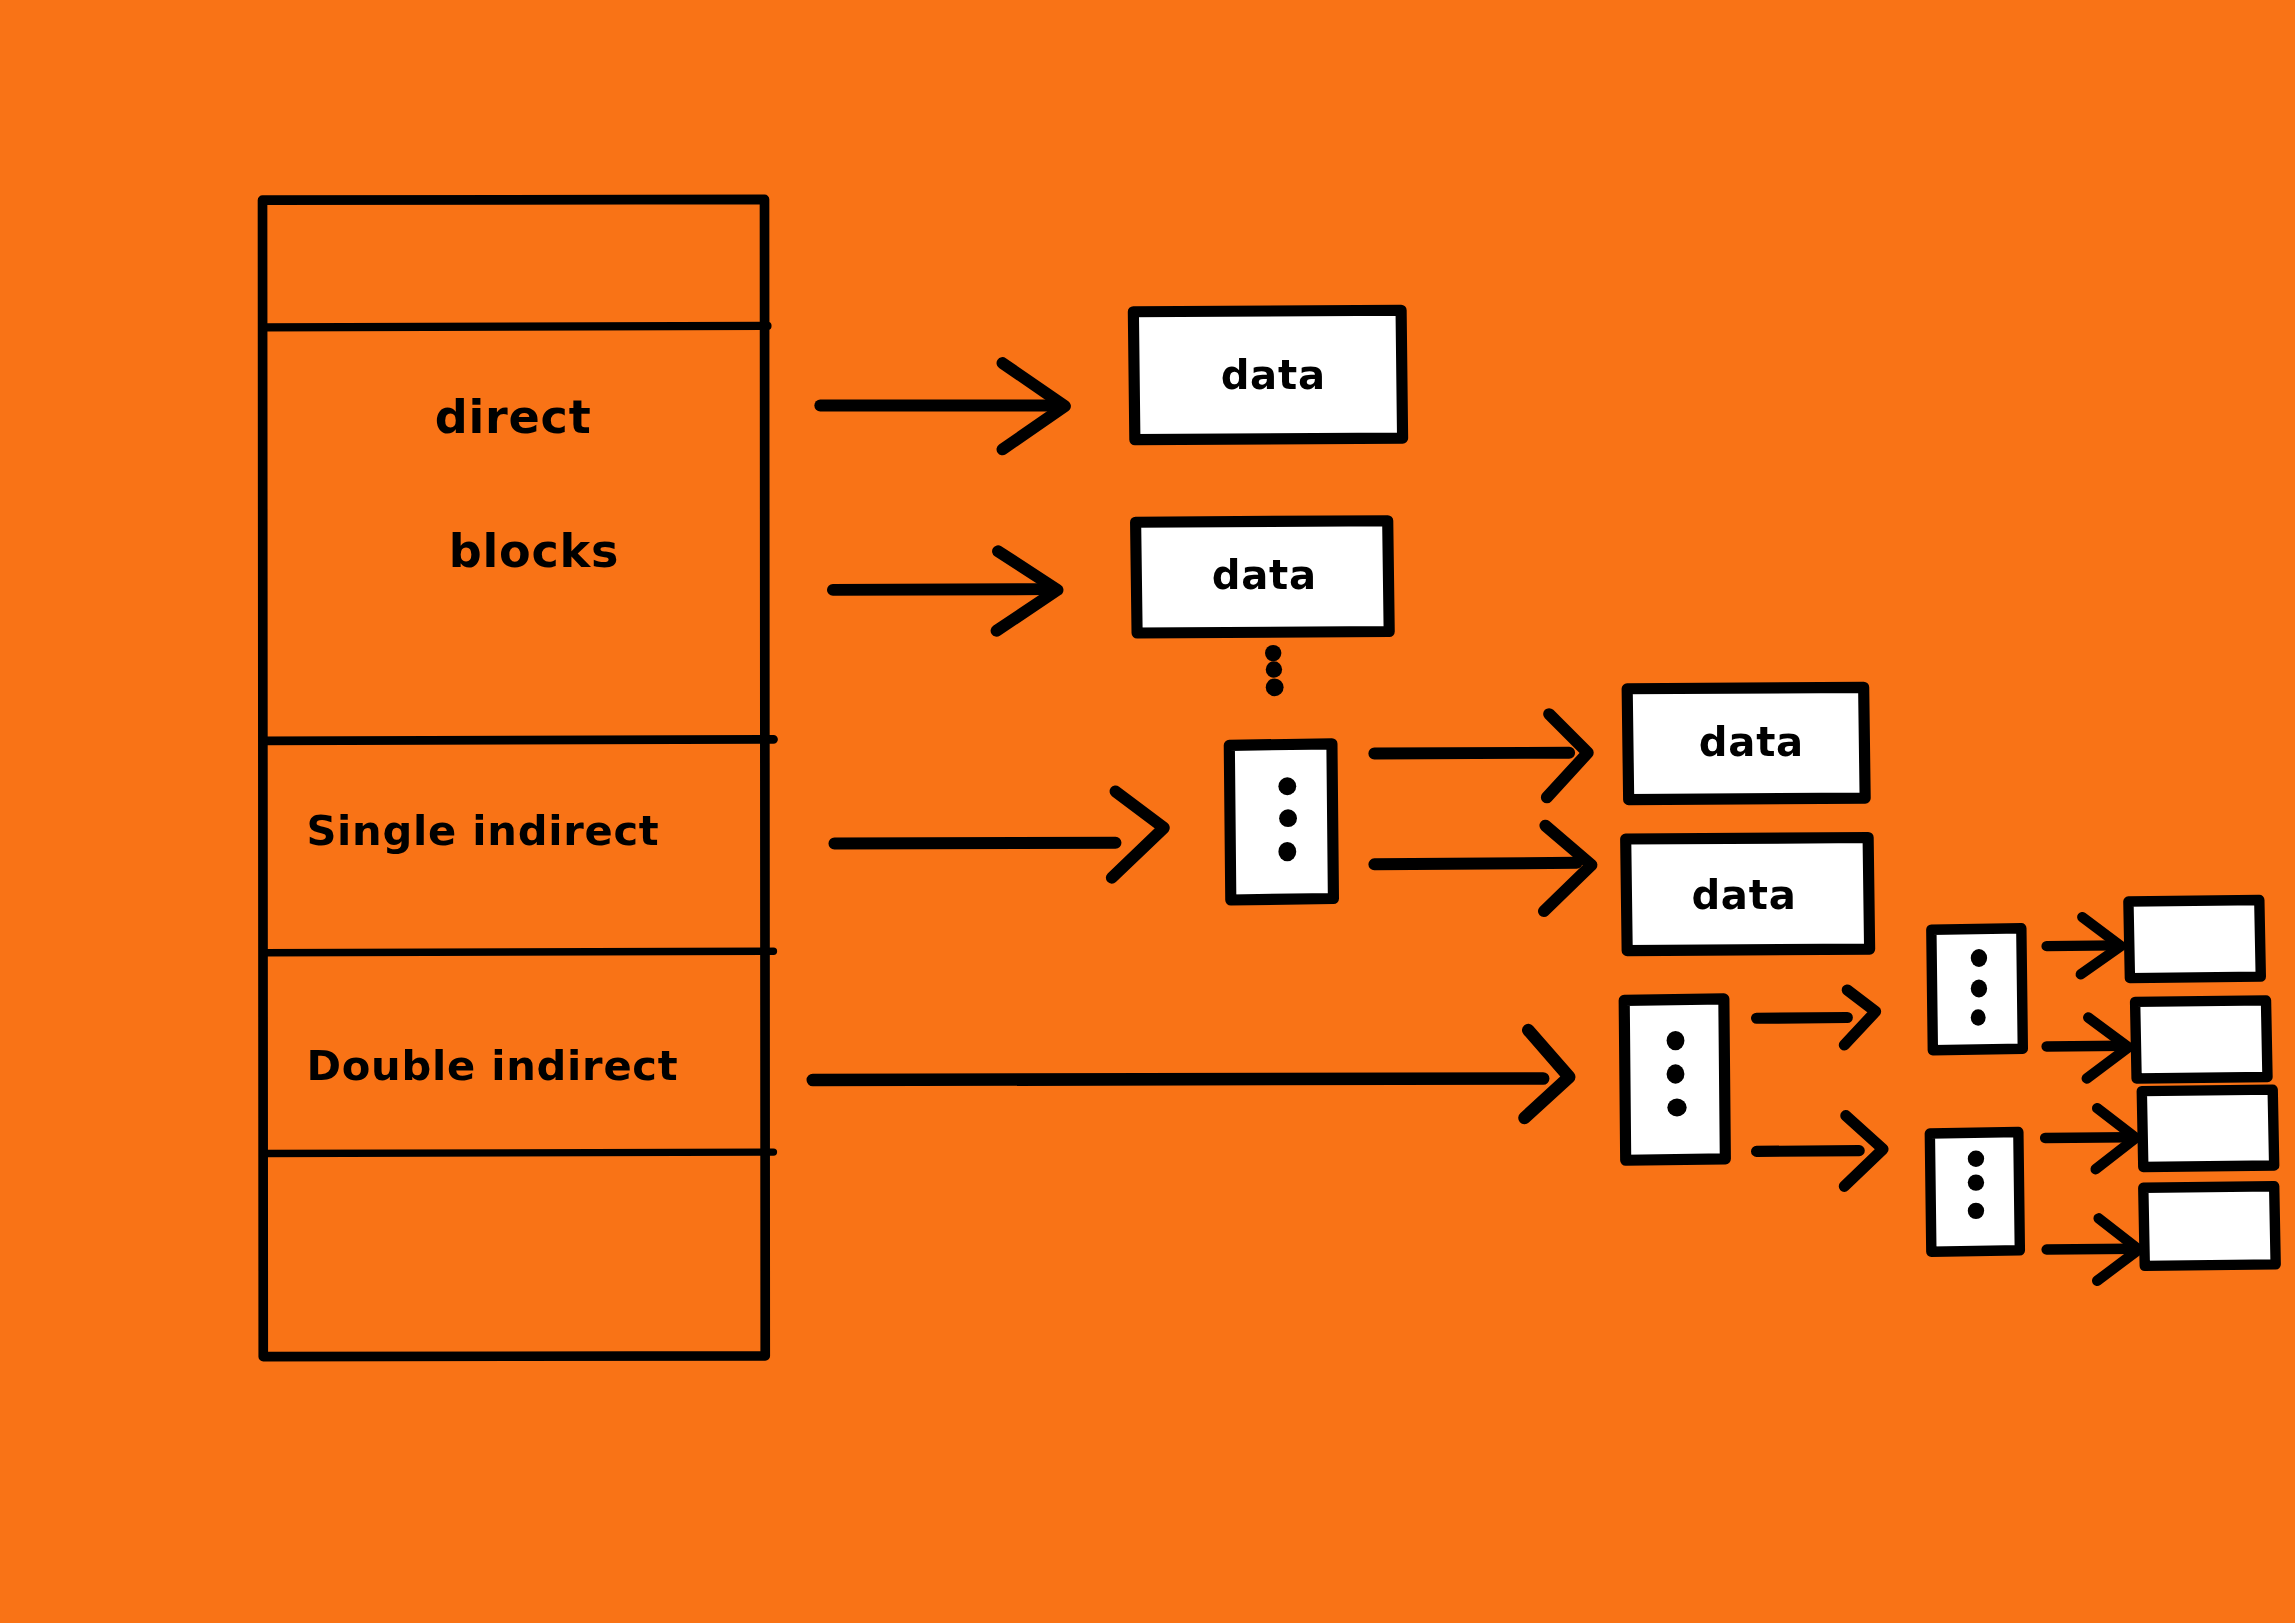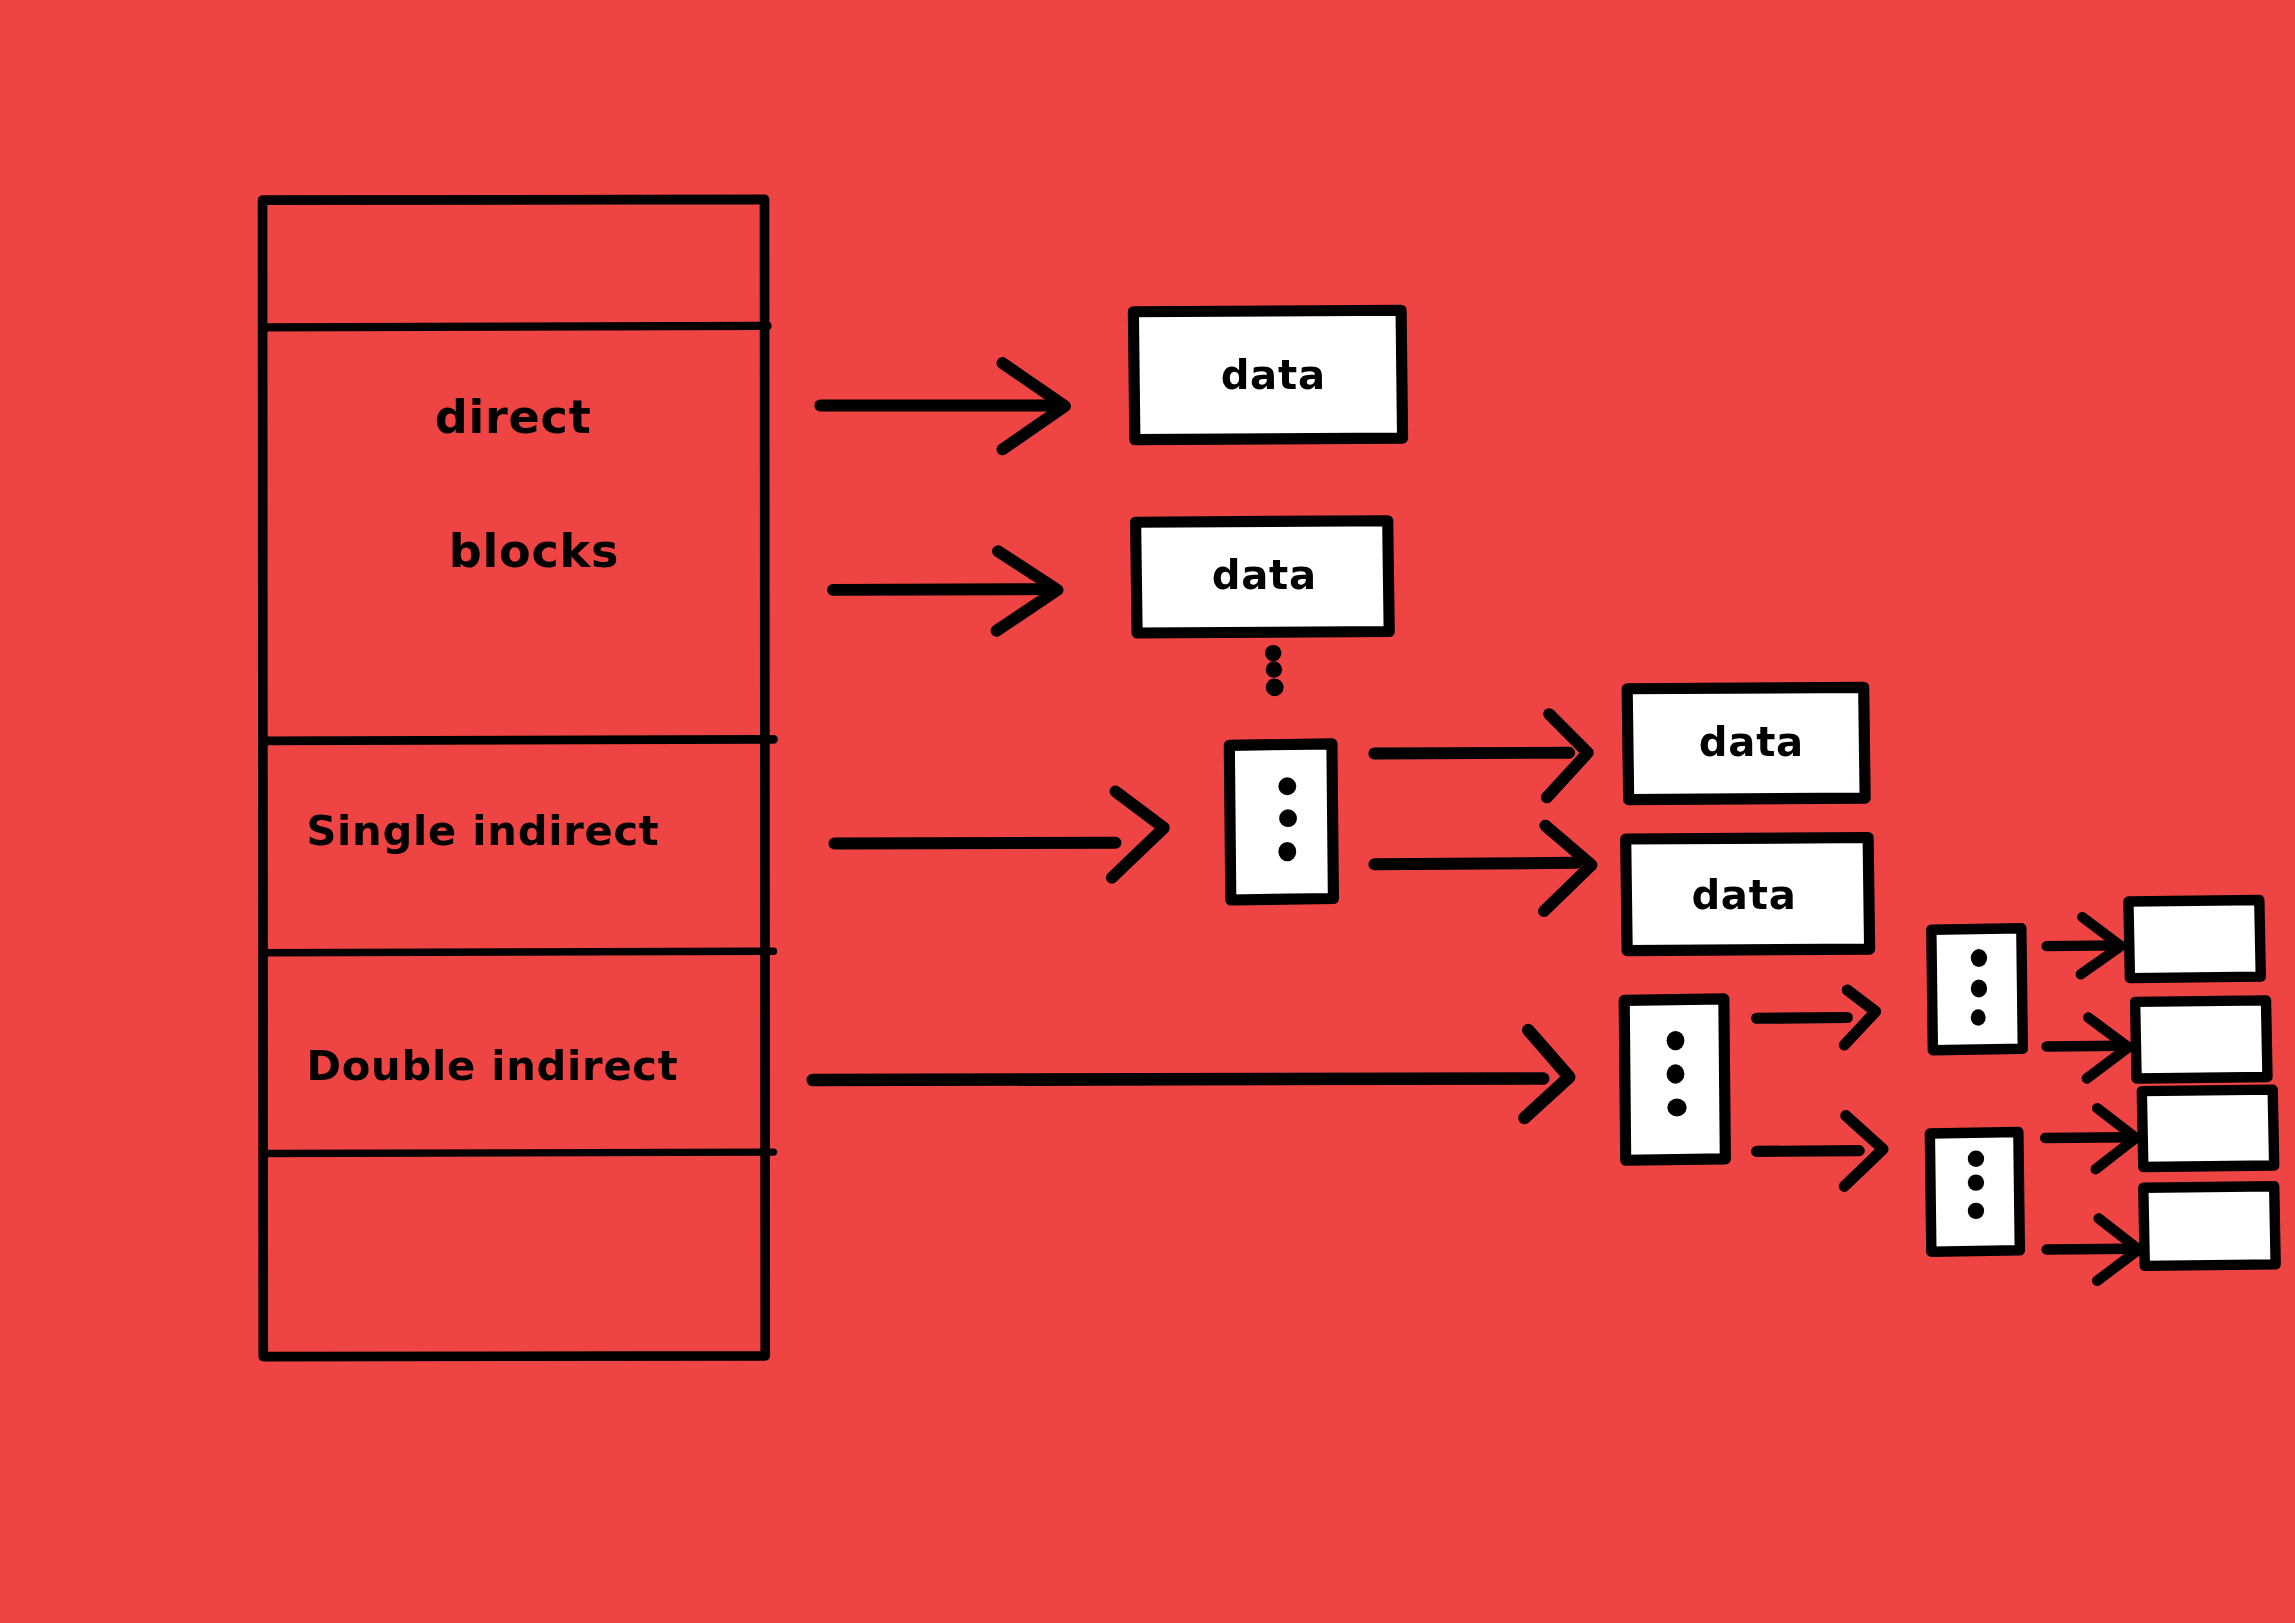--- a/index.html
+++ b/index.html
@@ -10,21 +10,21 @@
   body {
     width: 2295px;
     height: 1623px;
     font-family: "DejaVu Sans", sans-serif;
     overflow: hidden;
   }
   #diagram-root {
     position: relative;
     width: 2295px;
     height: 1623px;
-    background: #ef4444;
+    background: #f97316;
   }
   svg#diagram-svg {
     position: absolute;
     top: 0;
     left: 0;
     width: 2295px;
     height: 1623px;
     display: block;
   }
   .stroke {

